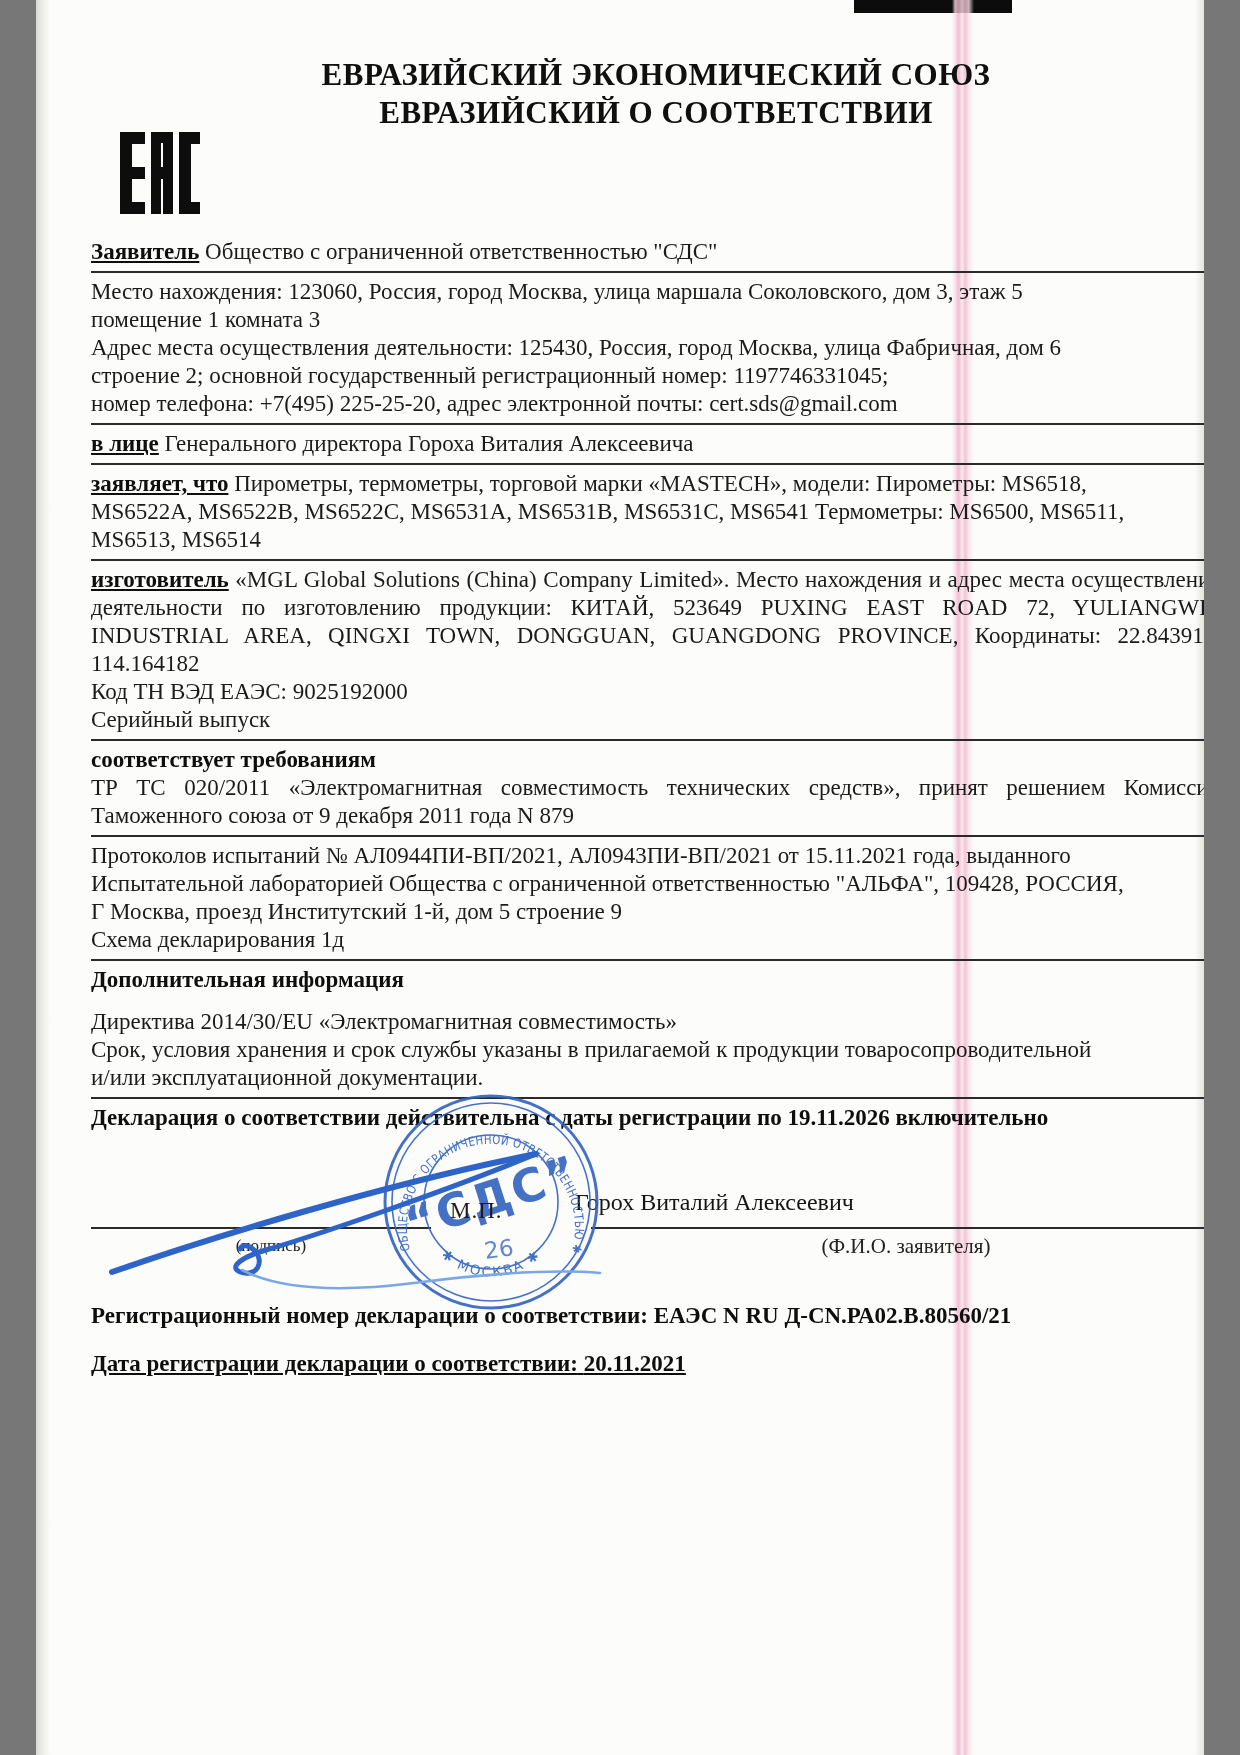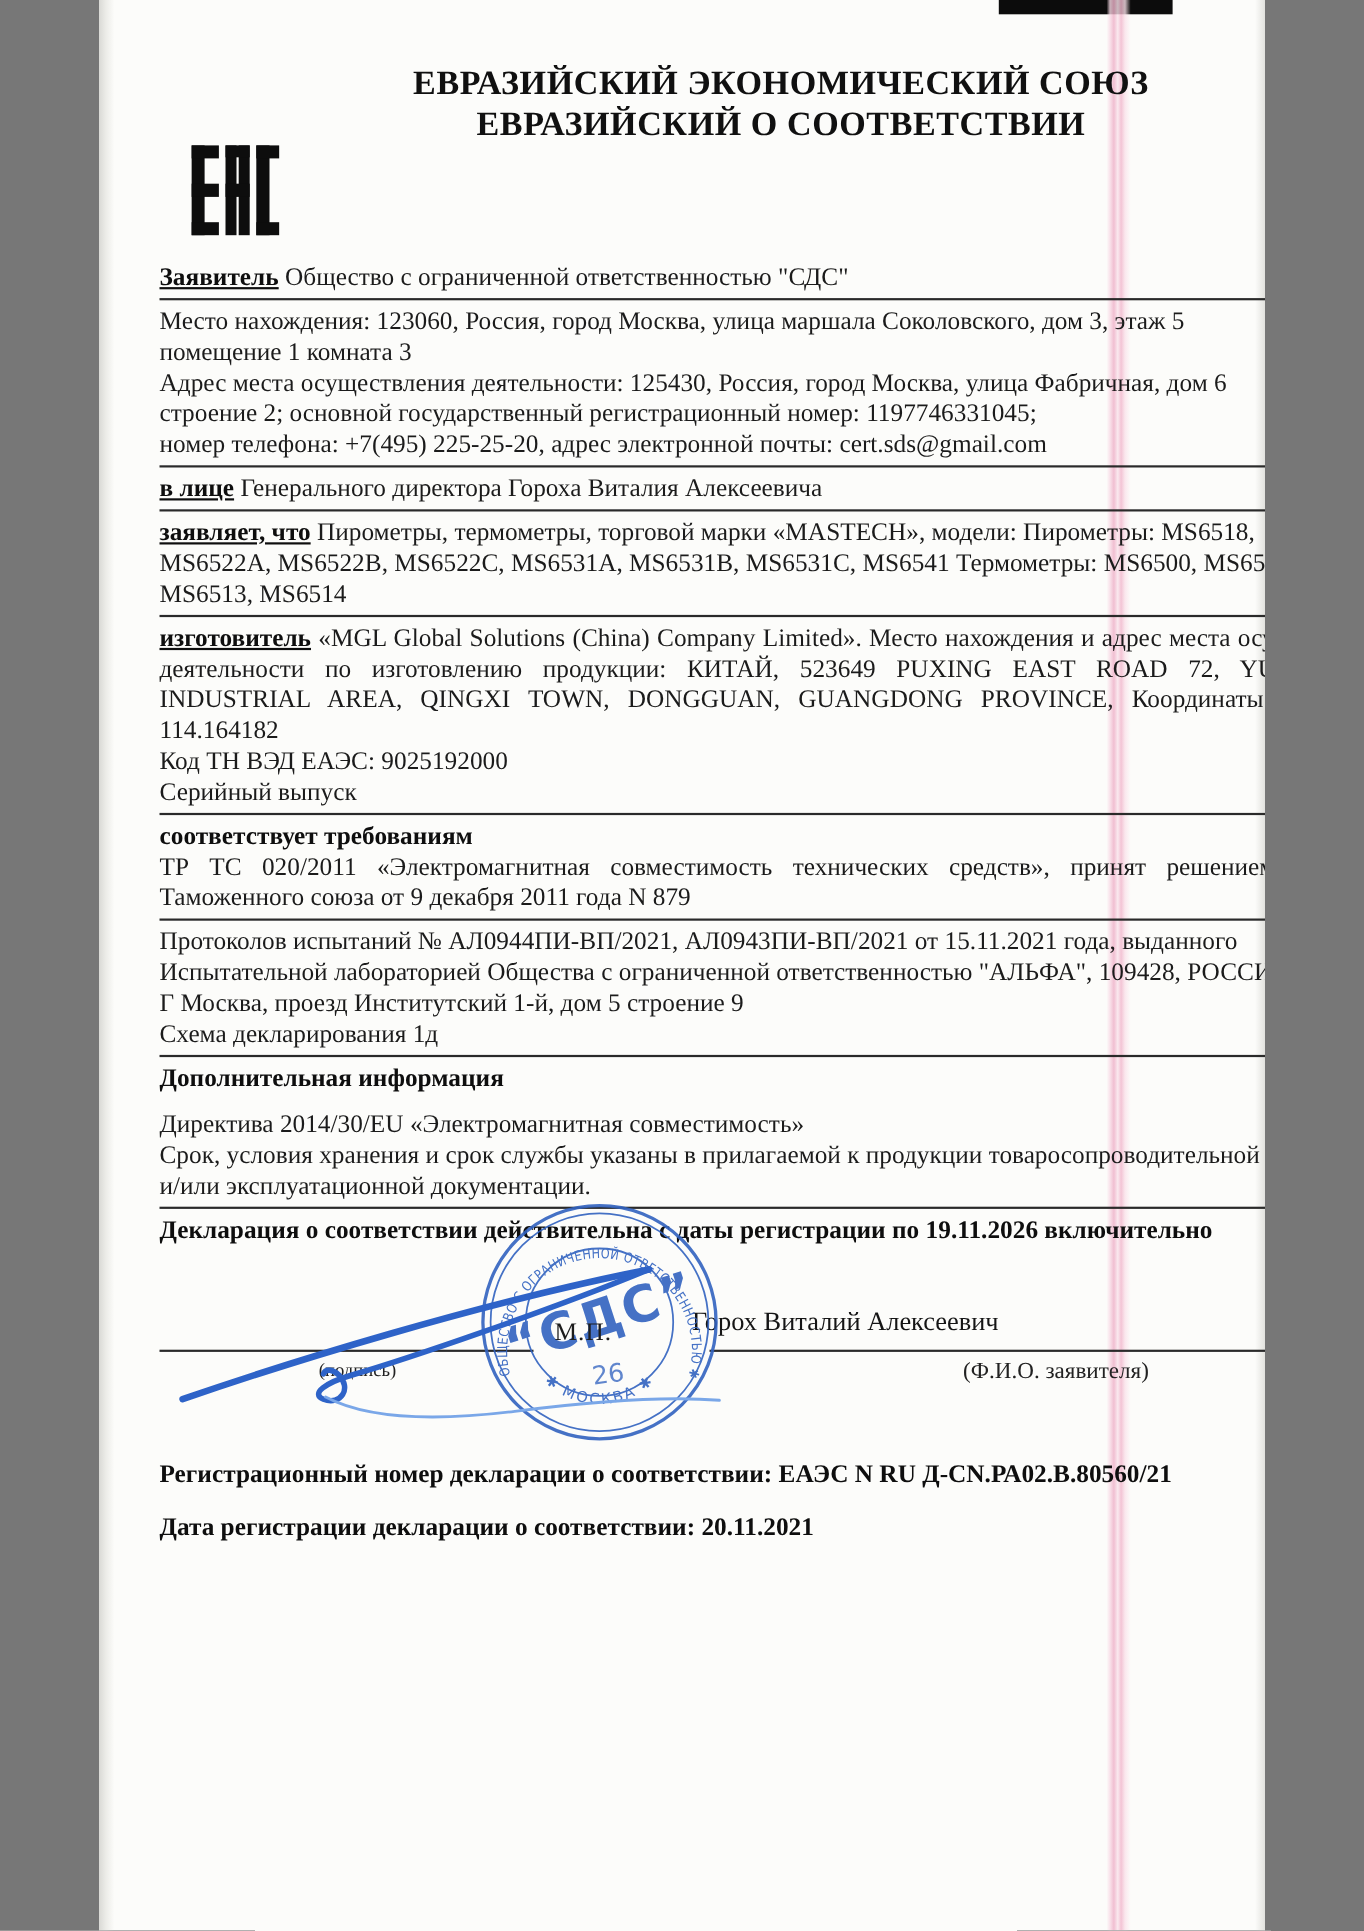--- a/index.html
+++ b/index.html
@@ -1,18 +1,18 @@
 <!DOCTYPE html>
 <html><head>
 <meta charset="utf-8">
 <style>
   html,body{margin:0;padding:0;background:#777;}
   .page{
     position:relative;
-    width:1060px;height:1755px;
+    width:1168px;height:1755px;
     margin:0 auto;
     background:#fcfcfa;
     font-family:"Liberation Serif", serif;
     color:#1b1b1b;
     overflow:hidden;
   }
   
   .edge-left{position:absolute;left:0;top:0;width:14px;height:100%;
     background:linear-gradient(to right,#d9d9d5 0,#ecece8 45%,rgba(255,255,255,0) 100%);}
   .edge-right{position:absolute;right:0;top:0;width:9px;height:100%;
@@ -28,22 +28,22 @@
   .content{position:absolute;left:55px;top:0;width:1130px;font-size:23px;line-height:28px;}
   .title{margin-top:56px;text-align:center;font-weight:bold;font-size:31px;line-height:38px;letter-spacing:.5px;color:#101010;}
   p{margin:0;}
   .pre{white-space:pre-line;}
   b{color:#0e0e0e;text-decoration:underline;}
   .rule{border-top:2px solid #2a2a2a;height:0;margin:5px 0 5px;}
   .mt-applicant{margin-top:106px;}
   .just{text-align:justify;}
   .sec-bold{font-weight:bold;color:#0e0e0e;}
   .mt14{margin-top:14px;}
-  .mt24{margin-top:24px;}
-  .mt20{margin-top:20px;}
+  .mt24{}
+  .mt20{margin-top:20px;text-decoration:underline;}
   
   .sig-zone{position:relative;height:170px;}
   .sig-line-left{position:absolute;left:0;top:95px;width:340px;border-top:2px solid #2a2a2a;}
   .sig-line-right{position:absolute;left:500px;top:95px;right:0;border-top:2px solid #2a2a2a;}
   .sig-label{position:absolute;left:90px;top:104px;width:180px;text-align:center;font-size:17px;line-height:20px;color:#222;}
   .sig-name{position:absolute;left:484px;top:56px;width:630px;text-align:left;font-size:24px;color:#151515;}
   .sig-fio{position:absolute;left:500px;top:104px;width:630px;text-align:center;font-size:21px;line-height:20px;color:#222;}
   
   .stamp{position:absolute;left:345px;top:1092px;opacity:.9;}
   .stamp text{font-family:"DejaVu Sans",sans-serif;fill:#3263c0;}

